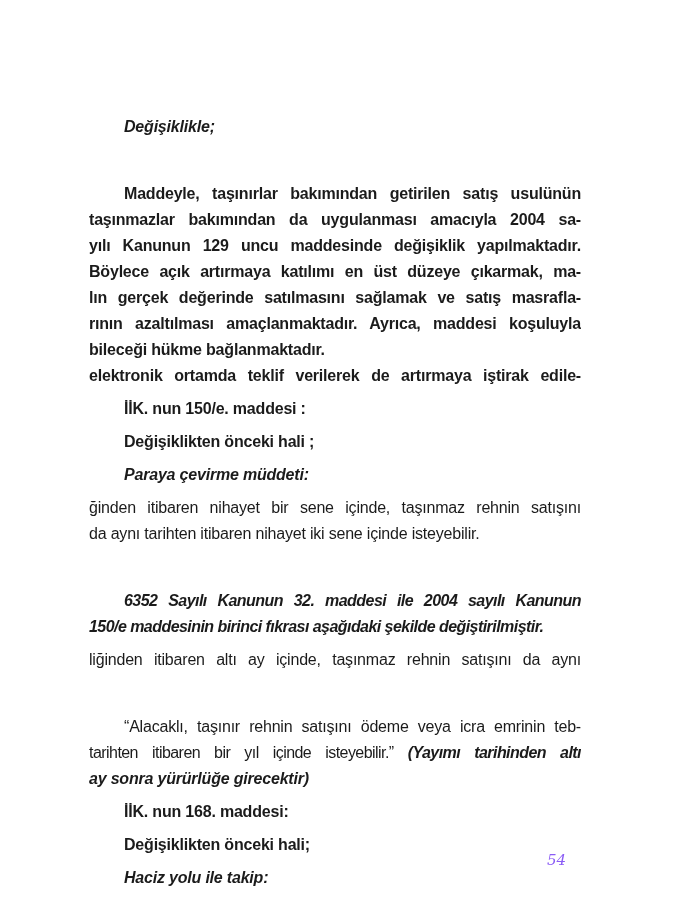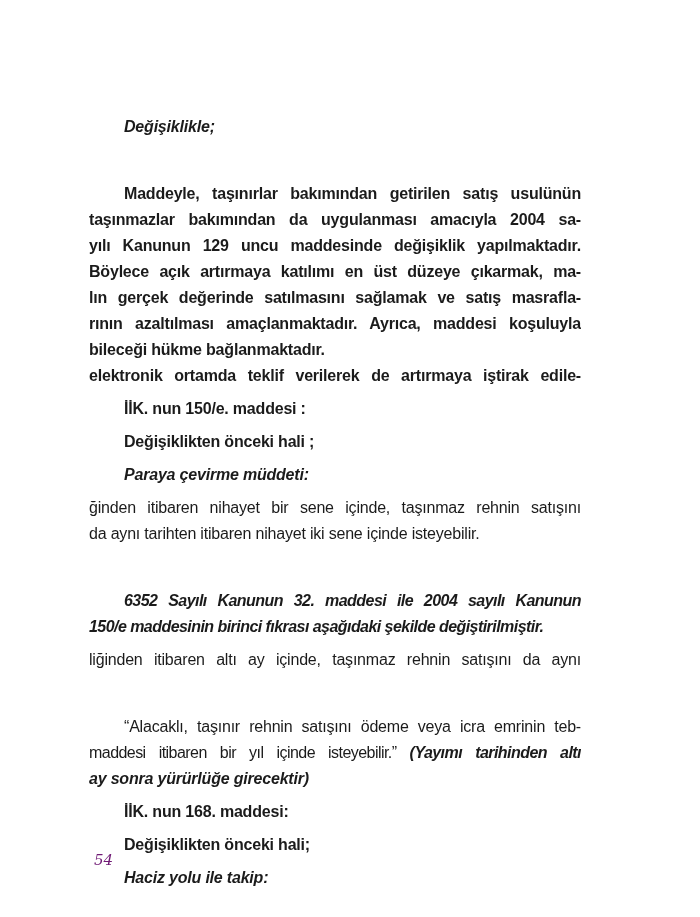--- a/index.html
+++ b/index.html
@@ -30,28 +30,28 @@
     text-align-last:justify;
     height:26px;
     overflow:hidden;
   }
   .para .jline.last { text-align-last:left; }
   .indent { text-indent:35px;margin-top:41px; }
   .tight { letter-spacing:-0.55px; }
   .seg-bi { font-weight:bold; font-style:italic; }
   .folio {
     position:absolute;
-    left:94px; top:850px;
+    left:74px; top:850px;
     width:492px;
-    text-align:left;
+    text-align:right;
     font-family:"DejaVu Serif", serif;
     font-style:italic;
     font-size:15px;
     line-height:20px;
-    color:#701a75;
+    color:#8b5cf6;
   }
 </style>
 </head>
 <body>
 
 <div class="page">
   <main class="text-block">
 
     <div class="blk heading bold-italic">Değişiklikle;</div>
 
@@ -80,21 +80,21 @@
 
     <div class="blk para bold-italic">
       <div class="jline indent tight">6352 Sayılı Kanunun 32. maddesi ile 2004 sayılı Kanunun</div>
       <div class="jline last tight">150/e maddesinin birinci fıkrası aşağıdaki şekilde değiştirilmiştir.</div>
     </div>
 
     <div class="blk para">
       <div class="jline">liğinden itibaren altı ay içinde, taşınmaz rehnin satışını da aynı</div>
       <div class="jline indent">“Alacaklı, taşınır rehnin satışını ödeme veya icra emrinin teb-</div>
       <div class="jline tight">
-        <span>maddesi itibaren bir yıl içinde isteyebilir.” </span><span class="seg-bi">(Yayımı tarihinden altı</span>
+        <span>tarihten itibaren bir yıl içinde isteyebilir.” </span><span class="seg-bi">(Yayımı tarihinden altı</span>
       </div>
       <div class="jline last seg-bi">ay sonra yürürlüğe girecektir)</div>
     </div>
 
     <div class="blk heading bold">İİK. nun 168. maddesi:</div>
 
     <div class="blk heading bold">Değişiklikten önceki hali;</div>
 
     <div class="blk heading bold-italic">Haciz yolu ile takip:</div>
 

